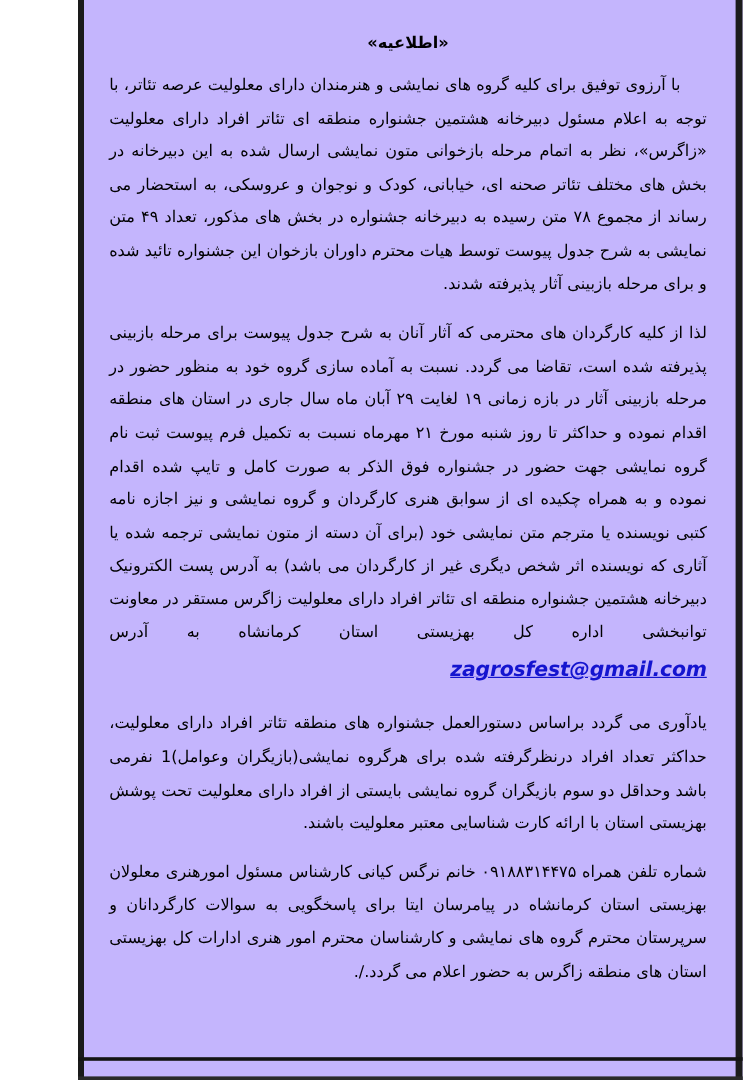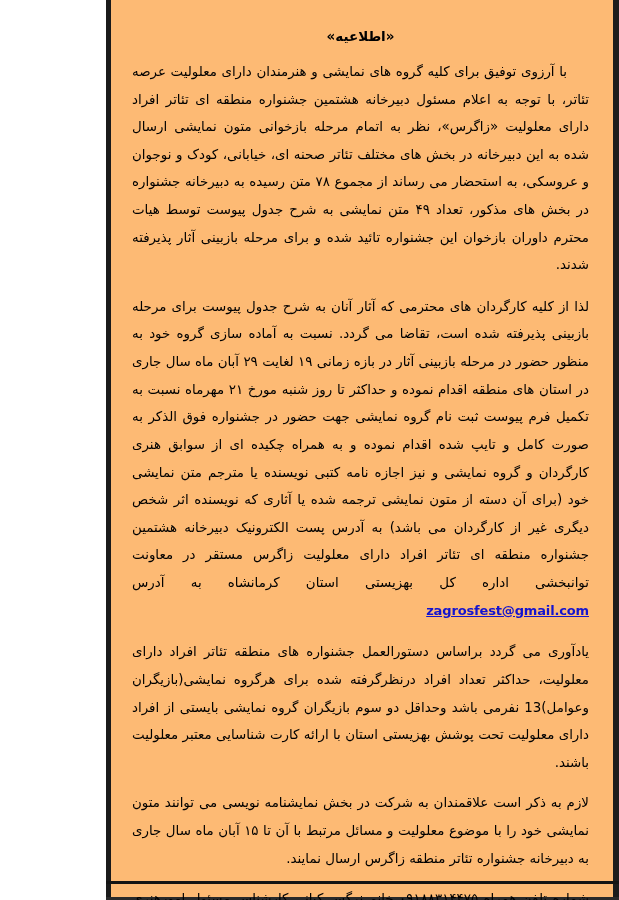--- a/index.html
+++ b/index.html
@@ -4,24 +4,24 @@
 <title>اطلاعیه</title>
 <style>
   html, body {
     margin: 0;
     padding: 0;
     background: #ffffff;
   }
 
   .page {
     position: relative;
-    width: 513px;
+    width: 554px;
     height: 900px;
     box-sizing: border-box;
-    background: #fdba74;
+    background: #c4b5fd;
     overflow: hidden;
     font-family: "DejaVu Sans", "Liberation Sans", sans-serif;
     direction: rtl;
     text-align: justify;
   }
 
   
   .edge-left {
     position: absolute;
     top: 0;
@@ -96,24 +96,25 @@
   }
 
   p.para.compact {
     margin-bottom: 13px;
   }
 
   a.email-link {
     color: #1414cf;
     text-decoration: underline;
     font-weight: bold;
-    font-size: 13px;
+    font-size: 17px;
     direction: ltr;
     unicode-bidi: embed;
     display: inline-block;
+    font-style: italic;
   }
 </style>
 </head>
 <body>
 
 <div class="page">
 
   <div class="edge-left"></div>
   <div class="edge-right"></div>
   <div class="edge-bottom"></div>
@@ -122,20 +123,19 @@
   <div class="content">
 
     <div class="doc-kicker">«اطلاعیه»</div>
 
 
     <p class="para indent">با آرزوی توفیق برای کلیه گروه های نمایشی و هنرمندان دارای معلولیت عرصه تئاتر، با توجه به اعلام مسئول دبیرخانه هشتمین جشنواره منطقه ای تئاتر افراد دارای معلولیت «زاگرس»، نظر به اتمام مرحله بازخوانی متون نمایشی ارسال شده به این دبیرخانه در بخش های مختلف تئاتر صحنه ای، خیابانی، کودک و نوجوان و عروسکی، به استحضار می رساند از مجموع ۷۸ متن رسیده به دبیرخانه جشنواره در بخش های مذکور، تعداد ۴۹ متن نمایشی به شرح جدول پیوست توسط هیات محترم داوران بازخوان این جشنواره تائید شده و برای مرحله بازبینی آثار پذیرفته شدند.</p>
 
     <p class="para"><span>لذا از کلیه کارگردان های محترمی که آثار آنان به شرح جدول پیوست برای مرحله بازبینی پذیرفته شده است، تقاضا می گردد. نسبت به آماده سازی گروه خود به منظور حضور در مرحله بازبینی آثار در بازه زمانی ۱۹ لغایت ۲۹ آبان ماه سال جاری در استان های منطقه اقدام نموده و حداکثر تا روز شنبه مورخ ۲۱ مهرماه نسبت به تکمیل فرم پیوست ثبت نام گروه نمایشی جهت حضور در جشنواره فوق الذکر به صورت کامل و تایپ شده  اقدام نموده و به همراه چکیده ای از سوابق هنری کارگردان و گروه نمایشی و نیز اجازه نامه کتبی نویسنده یا مترجم متن نمایشی خود (برای آن دسته از متون نمایشی ترجمه شده یا آثاری که نویسنده اثر شخص دیگری غیر از کارگردان می باشد) به آدرس پست الکترونیک دبیرخانه هشتمین جشنواره منطقه ای تئاتر افراد دارای معلولیت زاگرس مستقر در معاونت توانبخشی اداره کل بهزیستی استان کرمانشاه به آدرس </span><a class="email-link" href="#">zagrosfest@gmail.com</a></p>
 
 
-    <p class="para compact">یادآوری می گردد براساس دستورالعمل جشنواره های منطقه تئاتر افراد دارای معلولیت، حداکثر تعداد افراد درنظرگرفته شده برای هرگروه نمایشی(بازیگران وعوامل)13 نفرمی باشد وحداقل دو سوم بازیگران گروه نمایشی بایستی از افراد دارای معلولیت تحت پوشش بهزیستی استان با ارائه کارت شناسایی معتبر معلولیت باشند.</p>
+    <p class="para compact">یادآوری می گردد براساس دستورالعمل جشنواره های منطقه تئاتر افراد دارای معلولیت، حداکثر تعداد افراد درنظرگرفته شده برای هرگروه نمایشی(بازیگران وعوامل)1 نفرمی باشد وحداقل دو سوم بازیگران گروه نمایشی بایستی از افراد دارای معلولیت تحت پوشش بهزیستی استان با ارائه کارت شناسایی معتبر معلولیت باشند.</p>
 
-    <p class="para compact">لازم به ذکر است علاقمندان به شرکت در بخش نمایشنامه نویسی می توانند متون نمایشی خود را با موضوع معلولیت و مسائل مرتبط با آن تا ۱۵ آبان ماه سال جاری به دبیرخانه جشنواره تئاتر منطقه زاگرس ارسال نمایند.</p>
 
     <p class="para compact">شماره تلفن همراه ۰۹۱۸۸۳۱۴۴۷۵ خانم نرگس کیانی کارشناس مسئول امورهنری معلولان بهزیستی استان کرمانشاه در پیامرسان ایتا برای پاسخگویی به سوالات کارگردانان و سرپرستان محترم گروه های نمایشی و کارشناسان محترم امور هنری ادارات کل بهزیستی استان های منطقه زاگرس به حضور اعلام می گردد./.</p>
 
   </div>
 </div>
 
 </body></html>

